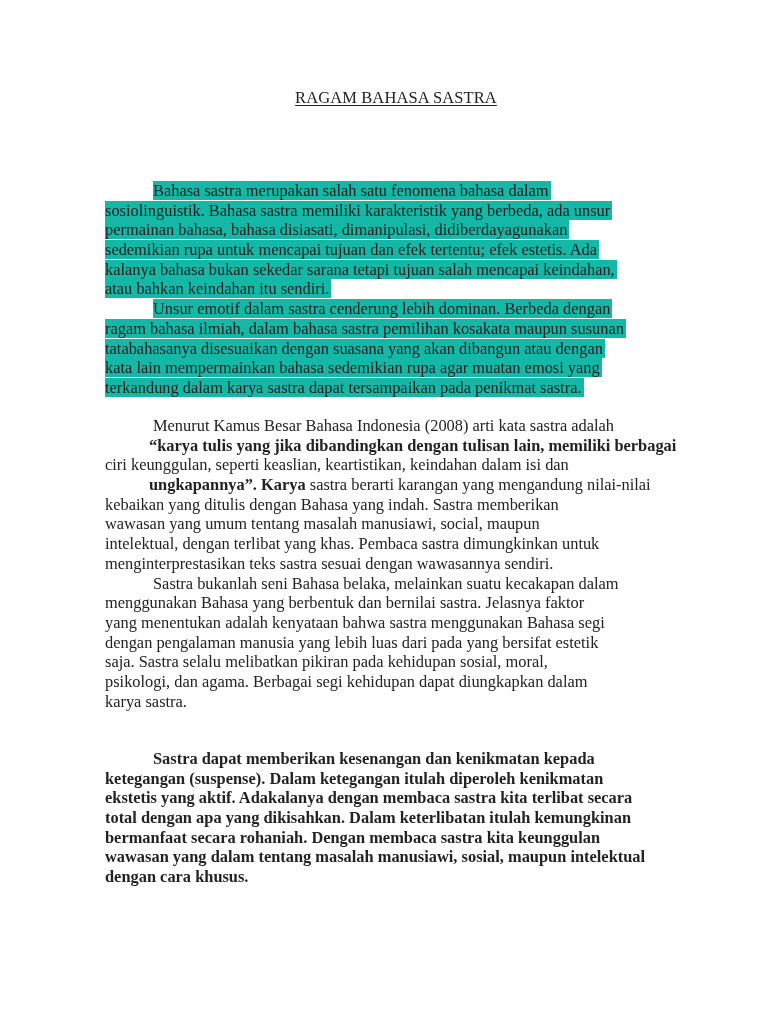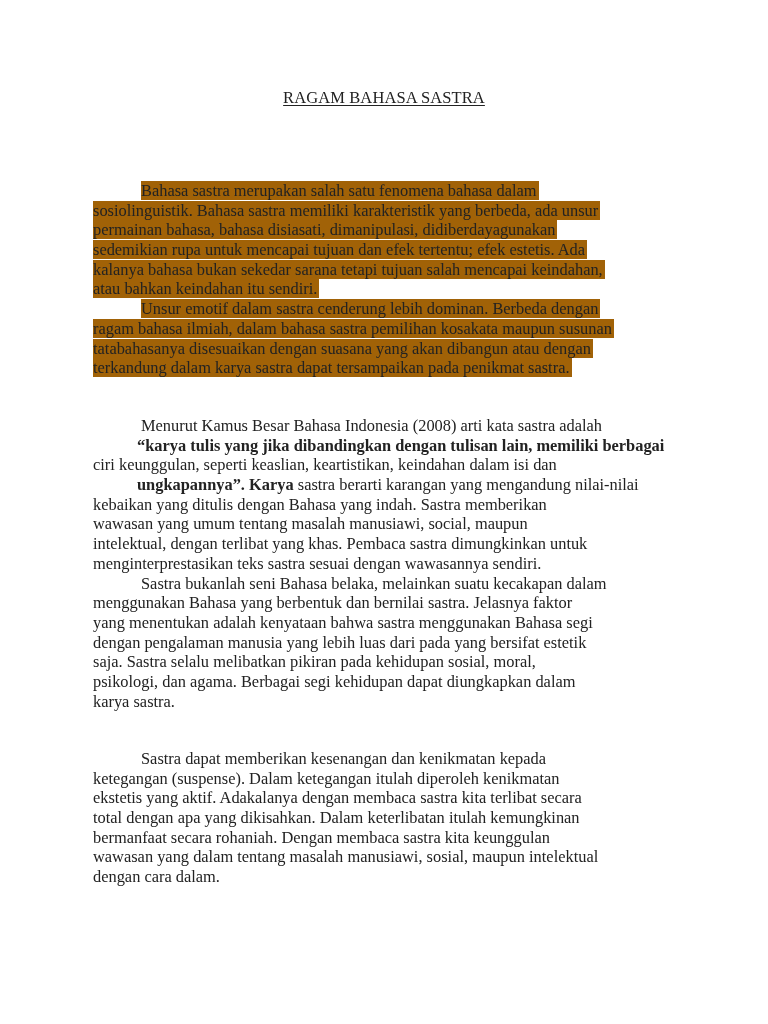--- a/index.html
+++ b/index.html
@@ -1,28 +1,28 @@
 <!DOCTYPE html>
 <html><head>
 <meta charset="utf-8">
 <style>
   html, body { margin: 0; padding: 0; }
   body {
     width: 768px; height: 1024px; background: #ffffff; overflow: hidden;
     font-family: "Liberation Serif", "DejaVu Serif", serif; color: #222;
     position: relative;
   }
-  .page { position: absolute; left: 0; top: 0; width: 692px; height: 1024px; }
+  .page { position: absolute; left: 12px; top: 0; width: 692px; height: 1024px; }
   .title {
     position: absolute; top: 88px; left: 0; width: 768px; text-align: center;
     font-size: 16.5px; text-decoration: underline; text-underline-offset: 2px; letter-spacing: 0.1px;
   }
   .block { position: absolute; left: 93px; width: 590px; font-size: 16.4px; line-height: 19.7px; }
   .line { white-space: nowrap; height: 19.7px; }
-  .hl .line span.txt { background: #a16207; padding-right: 2px; }
+  .hl .line span.txt { background: #14b8a6; padding-right: 2px; }
   .hl .line { }
   .indent { display: inline-block; width: 48px; }
   .hl .indent { background: #e6e6f8; }
   b { font-weight: bold; margin-left: 44px; }
 </style>
 </head>
 <body>
 
 <div class="page">
   <div class="title">RAGAM BAHASA SASTRA</div>
@@ -30,20 +30,21 @@
   <div class="block hl" style="top:181px;">
     <div class="line"><span class="indent"></span><span class="txt">Bahasa sastra merupakan salah satu fenomena bahasa dalam</span></div>
     <div class="line"><span class="txt">sosiolinguistik. Bahasa sastra memiliki karakteristik yang berbeda, ada unsur</span></div>
     <div class="line"><span class="txt">permainan bahasa, bahasa disiasati, dimanipulasi, didiberdayagunakan</span></div>
     <div class="line"><span class="txt">sedemikian rupa untuk mencapai tujuan dan efek tertentu; efek estetis. Ada</span></div>
     <div class="line"><span class="txt">kalanya bahasa bukan sekedar sarana tetapi tujuan salah mencapai keindahan,</span></div>
     <div class="line"><span class="txt">atau bahkan keindahan itu sendiri.</span></div>
     <div class="line"><span class="indent"></span><span class="txt">Unsur emotif dalam sastra cenderung lebih dominan. Berbeda dengan</span></div>
     <div class="line"><span class="txt">ragam bahasa ilmiah, dalam bahasa sastra pemilihan kosakata maupun susunan</span></div>
     <div class="line"><span class="txt">tatabahasanya disesuaikan dengan suasana yang akan dibangun atau dengan</span></div>
+    <div class="line"><span class="txt">kata lain mempermainkan bahasa sedemikian rupa agar muatan emosi yang</span></div>
     <div class="line"><span class="txt">terkandung dalam karya sastra dapat tersampaikan pada penikmat sastra.</span></div>
   </div>
 
   <div class="block" style="top:416px;">
     <div class="line"><span class="indent"></span><span>Menurut Kamus Besar Bahasa Indonesia (2008) arti kata sastra adalah</span></div>
     <div class="line"><b>“karya tulis yang jika dibandingkan dengan tulisan lain, memiliki berbagai</b></div>
     <div class="line"><span>ciri keunggulan, seperti keaslian, keartistikan, keindahan dalam isi dan</span></div>
     <div class="line"><b>ungkapannya”. Karya</b><span> sastra berarti karangan yang mengandung nilai-nilai</span></div>
     <div class="line"><span>kebaikan yang ditulis dengan Bahasa yang indah. Sastra memberikan</span></div>
     <div class="line"><span>wawasan yang umum tentang masalah manusiawi, social, maupun</span></div>
@@ -51,22 +52,22 @@
     <div class="line"><span>menginterprestasikan teks sastra sesuai dengan wawasannya sendiri.</span></div>
     <div class="line"><span class="indent"></span><span>Sastra bukanlah seni Bahasa belaka, melainkan suatu kecakapan dalam</span></div>
     <div class="line"><span>menggunakan Bahasa yang berbentuk dan bernilai sastra. Jelasnya faktor</span></div>
     <div class="line"><span>yang menentukan adalah kenyataan bahwa sastra menggunakan Bahasa segi</span></div>
     <div class="line"><span>dengan pengalaman manusia yang lebih luas dari pada yang bersifat estetik</span></div>
     <div class="line"><span>saja. Sastra selalu melibatkan pikiran pada kehidupan sosial, moral,</span></div>
     <div class="line"><span>psikologi, dan agama. Berbagai segi kehidupan dapat diungkapkan dalam</span></div>
     <div class="line"><span>karya sastra.</span></div>
   </div>
 
-  <div class="block" style="top:749px;">
+  <div class="block" style="top:749px;font-weight:bold;">
     <div class="line"><span class="indent"></span><span>Sastra dapat memberikan kesenangan dan kenikmatan kepada</span></div>
     <div class="line"><span>ketegangan (suspense). Dalam ketegangan itulah diperoleh kenikmatan</span></div>
     <div class="line"><span>ekstetis yang aktif. Adakalanya dengan membaca sastra kita terlibat secara</span></div>
     <div class="line"><span>total dengan apa yang dikisahkan. Dalam keterlibatan itulah kemungkinan</span></div>
     <div class="line"><span>bermanfaat secara rohaniah. Dengan membaca sastra kita keunggulan</span></div>
     <div class="line"><span>wawasan yang dalam tentang masalah manusiawi, sosial, maupun intelektual</span></div>
-    <div class="line"><span>dengan cara dalam.</span></div>
+    <div class="line"><span>dengan cara khusus.</span></div>
   </div>
 </div>
 
 </body></html>

